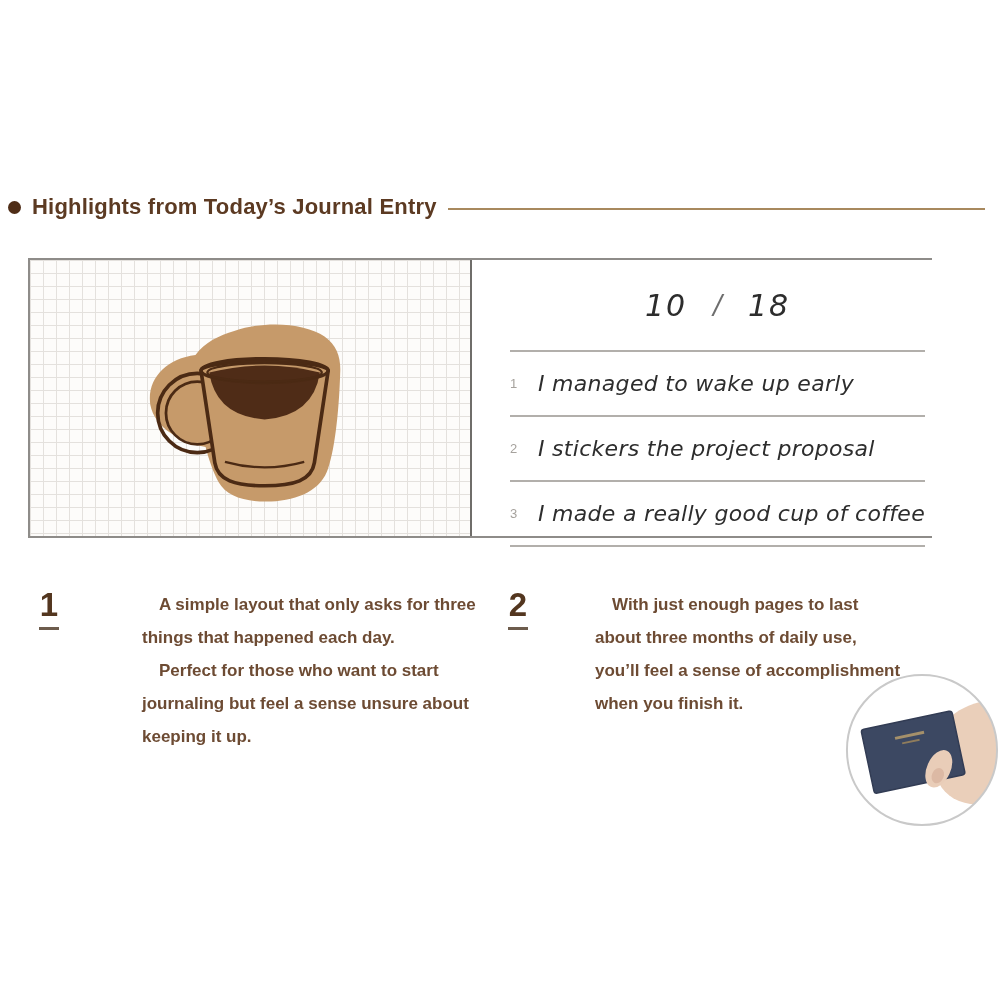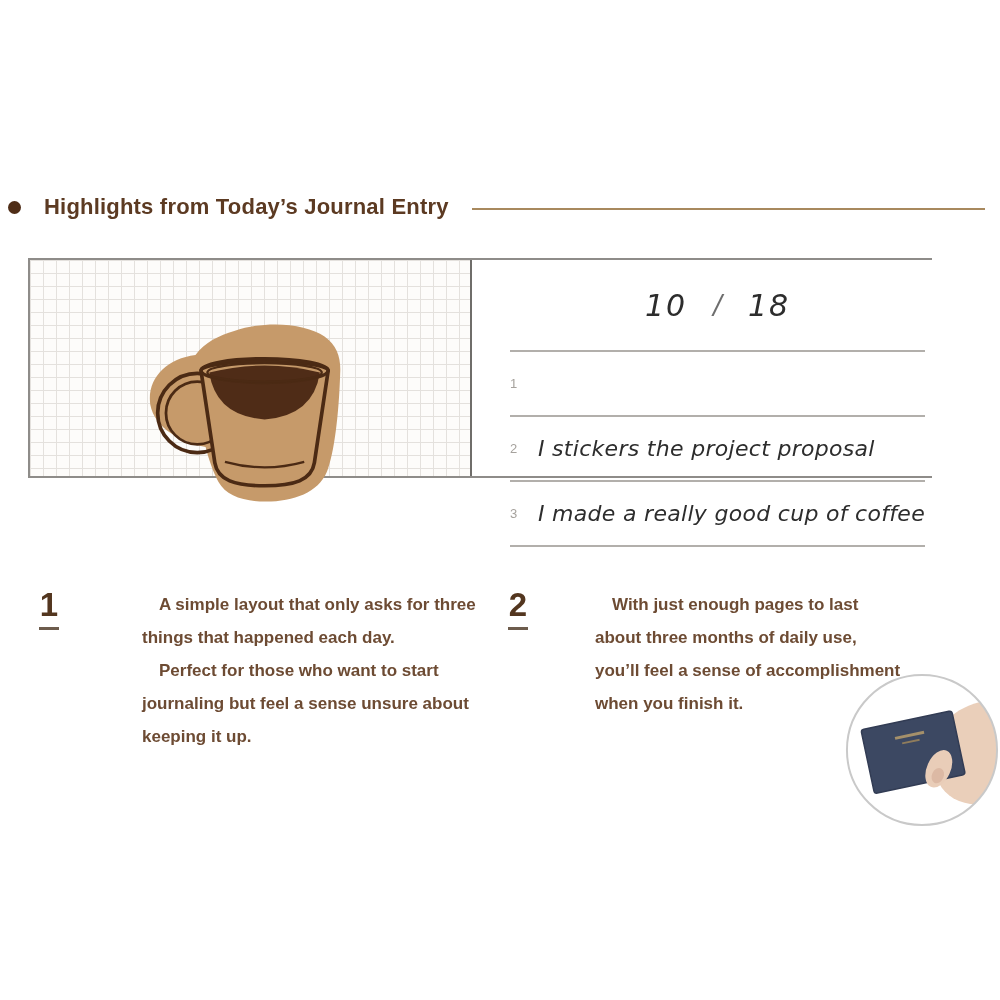--- a/index.html
+++ b/index.html
@@ -1,26 +1,26 @@
 <!DOCTYPE html>
 <html><head>
 <meta charset="utf-8">
 <style>
   html,body{margin:0;padding:0;background:#ffffff;}
   .canvas{position:relative;width:1000px;height:1000px;background:#ffffff;overflow:hidden;
           font-family:"Liberation Sans",sans-serif;}
 
   
-  .header{position:absolute;left:8px;top:194px;width:977px;display:flex;align-items:center;gap:23px;}
+  .header{position:absolute;left:8px;top:194px;width:977px;display:flex;align-items:center;gap:11px;}
   .bullet{width:13px;height:13px;border-radius:50%;background:#4f2d17;flex:0 0 auto;}
   .title{font-size:22px;font-weight:bold;color:#5c3a22;white-space:nowrap;letter-spacing:.2px;}
   .rule{flex:1;height:2px;background:#a8895e;margin-top:3px;}
 
   
-  .panel{position:absolute;left:28px;top:258px;width:904px;height:220px;box-sizing:border-box;
+  .panel{position:absolute;left:28px;top:258px;width:904px;height:280px;box-sizing:border-box;
          border:2px solid #8e8c89;display:flex;background:#ffffff;}
   .page-left{width:440px;flex:0 0 auto;position:relative;border-right:2px solid #6f6d6a;
              background-color:#fdfcfa;
              background-image:linear-gradient(#e4e1dd 1px,transparent 1px),
                               linear-gradient(90deg,#e4e1dd 1px,transparent 1px);
              background-size:13px 13px;}
   .sticker{position:absolute;left:112px;top:58px;}
   .page-right{flex:1;position:relative;padding:0 34px 0 38px;box-sizing:border-box;background:#ffffff;}
 
   .hand{font-family:"DejaVu Sans",sans-serif;font-style:italic;color:#2d2d2d;}
@@ -84,20 +84,21 @@
 
     <div class="page-right">
       <div class="date-row hand">
         <span class="date-num">10</span>
         <span class="date-sep">/</span>
         <span class="date-num">18</span>
       </div>
 
       <div class="entry-row">
         <span class="entry-num">1</span>
+        <span class="entry-text hand">I managed to wake up early</span>
       </div>
       <div class="entry-row">
         <span class="entry-num">2</span>
         <span class="entry-text hand">I stickers the project proposal</span>
       </div>
       <div class="entry-row">
         <span class="entry-num">3</span>
         <span class="entry-text hand">I made a really good cup of coffee</span>
       </div>
     </div>

